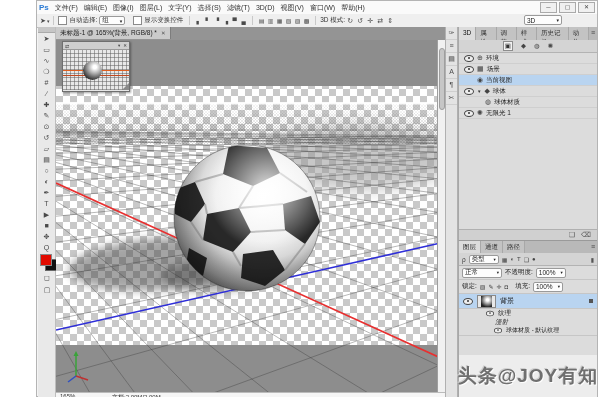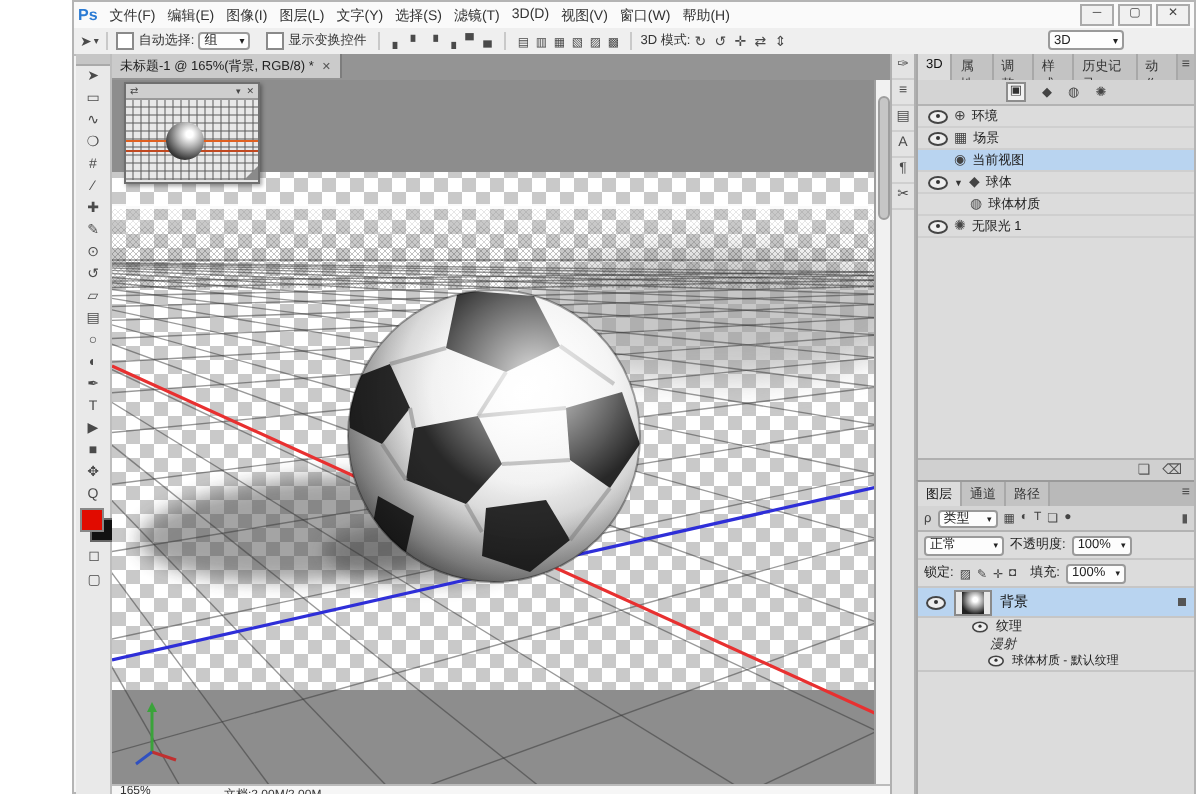--- a/index.html
+++ b/index.html
@@ -409,13 +409,16 @@
     <span class="eye" style="transform:scale(.8);"></span>
     <span style="font-size:6.5px;color:#222;">纹理</span>
   </div>
   <div style="height:8px;display:flex;align-items:center;padding-left:36px;">
     <span style="font-size:6.5px;color:#333;font-style:italic;">漫射</span>
   </div>
   <div style="height:9px;display:flex;align-items:center;gap:3px;padding-left:34px;border-bottom:1px solid #c6c6c6;">
     <span class="eye" style="transform:scale(.8);"></span>
     <span style="font-size:6px;color:#222;white-space:nowrap;">球体材质 - 默认纹理</span>
   </div>
+  <div style="position:absolute;left:0;bottom:0;width:100%;height:42px;background:#ededed;display:flex;align-items:center;justify-content:center;">
+    <span style="font-size:19px;font-weight:bold;color:#6f6f6f;letter-spacing:1px;text-shadow:1px 1px 0 #fdfdfd, -1px -1px 0 #cfcfcf;white-space:nowrap;">头条@JOY有知</span>
+  </div>
 </div>
 
 </body></html>

